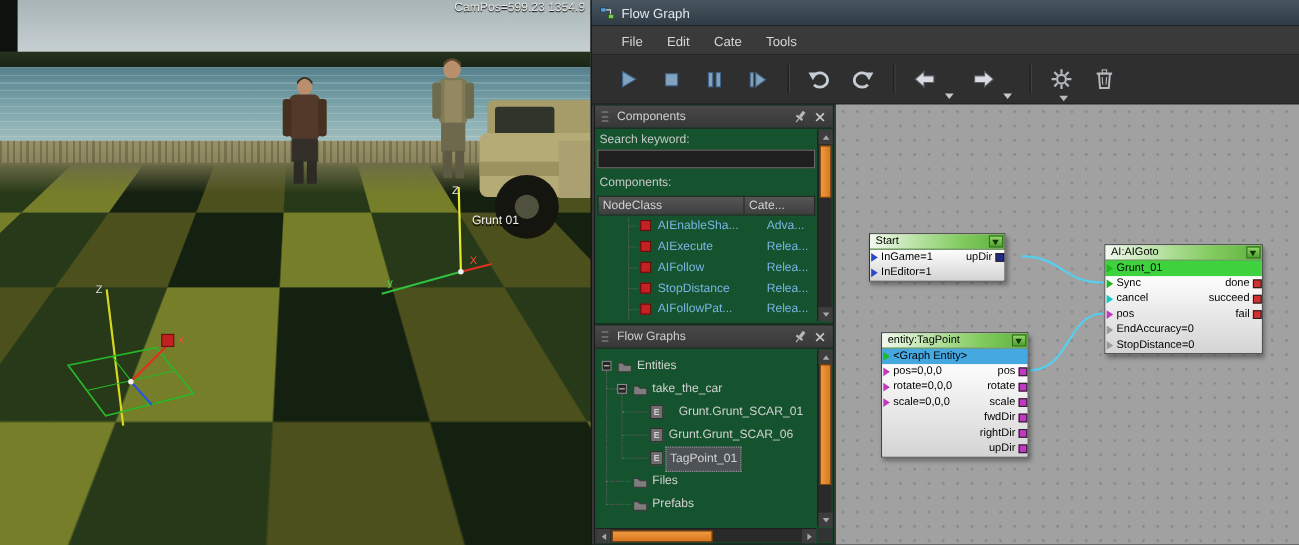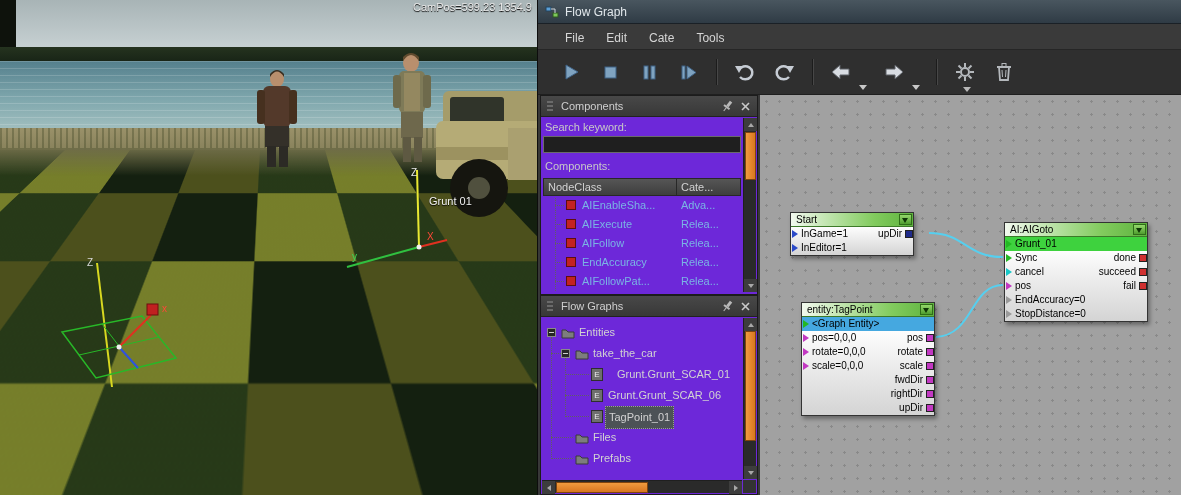--- a/index.html
+++ b/index.html
@@ -34,32 +34,32 @@
   .tb-icon{position:absolute;left:7px;top:5px;width:14px;height:14px}
   .menubar{position:absolute;left:0;top:24px;right:0;height:26px;background:#3a3a3a;border-bottom:1px solid #262626;display:flex;align-items:flex-end;padding-left:16px}
   .menu-item{color:#d6d6d6;font-size:12px;padding:4px 11px}
   .toolbar{position:absolute;left:0;top:50px;right:0;height:45px;background:#2f2f2f;border-bottom:1px solid #1f1f1f;display:flex;align-items:center;padding-left:20px}
   .tbtn{width:26px;height:26px;margin-right:13px;display:flex;align-items:center;justify-content:center;position:relative}
   .tsep{width:0;height:26px;margin:0 14px 0 2px;border-left:1px solid #1c1c1c;border-right:1px solid #474747}
   .tcaret{width:0;height:0;border-left:4px solid transparent;border-right:4px solid transparent;border-top:5px solid #c8c8c8;margin-left:-8px;margin-right:14px;align-self:flex-end;margin-bottom:4px}
   .ovcaret{position:absolute;right:210px;bottom:2px;width:0;height:0;border-left:4px solid transparent;border-right:4px solid transparent;border-top:5px solid #b8b8b8}
 
   
-  .panel{position:absolute;left:2px;width:218px;background:#6d28d9;border:1px solid #1c1c1c}
+  .panel{position:absolute;left:2px;width:218px;background:#14532d;border:1px solid #1c1c1c}
   .phead{position:absolute;left:0;top:0;right:0;height:21px;background:linear-gradient(#484848,#383838);border-bottom:1px solid #222;color:#cfcfcf;font-size:11px;line-height:21px;padding-left:20px}
   .grip{position:absolute;left:6px;top:5px;width:6px;height:11px;background:repeating-linear-gradient(180deg,#6a6a6a 0 2px,transparent 2px 4px)}
   .hico{position:absolute;top:3px;width:15px;height:15px}
   #components{top:95px;height:200px}
   .slabel{position:absolute;left:4px;font-size:11px;color:#c8c8c8}
   .srch{position:absolute;left:2px;top:40px;width:198px;height:17px;background:#1f1f1f;border:1px solid #6a6a6a;color:#ddd;font-size:11px;padding:0 3px}
   .thead{position:absolute;left:2px;top:82px;width:198px;height:18px;display:flex}
   .th{background:linear-gradient(#565656,#3e3e3e);border:1px solid #282828;border-left:none;color:#d2d2d2;font-size:11px;line-height:16px;padding-left:4px;white-space:nowrap;overflow:hidden}
   .th1{width:134px;border-left:1px solid #282828}
   .th2{flex:1}
-  .crows{position:absolute;left:4px;top:100px;width:198px;height:95px;overflow:hidden}
+  .crows{position:absolute;left:20px;top:100px;width:198px;height:95px;overflow:hidden}
   .treeline{position:absolute;left:10px;top:2px;bottom:0;width:0;border-left:1px dotted #606060}
   .crow{position:relative;height:19px;line-height:19px;font-size:11px;color:#7ab4e4;white-space:nowrap}
   .crow .dash{position:absolute;left:10px;top:9px;width:9px;height:0;border-top:1px dotted #606060}
   .crow .sq{position:absolute;left:21px;top:4px;width:10px;height:10px;background:#c32222;border:1px solid #5e0e0e}
   .crow .nm{position:absolute;left:37px}
   .crow .cat{position:absolute;left:136px}
 
   .vsb{position:absolute;right:1px;width:13px;background:#2a2a2a;border-left:1px solid #1f1f1f}
   .sbbtn{position:absolute;left:0;width:13px;height:13px;background:#3d3d3d;display:flex;align-items:center;justify-content:center}
   .aru{width:0;height:0;border-left:3px solid transparent;border-right:3px solid transparent;border-bottom:4px solid #a8a8a8}
@@ -313,21 +313,21 @@
           </div>
         <div class="crow">
           <span class="dash"></span>
             <span class="sq"></span>
           <span class="nm">AIFollow</span>
           <span class="cat">Relea...</span>
           </div>
         <div class="crow">
           <span class="dash"></span>
             <span class="sq"></span>
-          <span class="nm">EndAccuracy</span>
+          <span class="nm">StopDistance</span>
           <span class="cat">Relea...</span>
           </div>
         <div class="crow">
           <span class="dash"></span>
             <span class="sq"></span>
           <span class="nm">AIFollowPat...</span>
           <span class="cat">Relea...</span>
           </div>
       </div>
       <div class="vsb" style="top:22px;bottom:2px">

